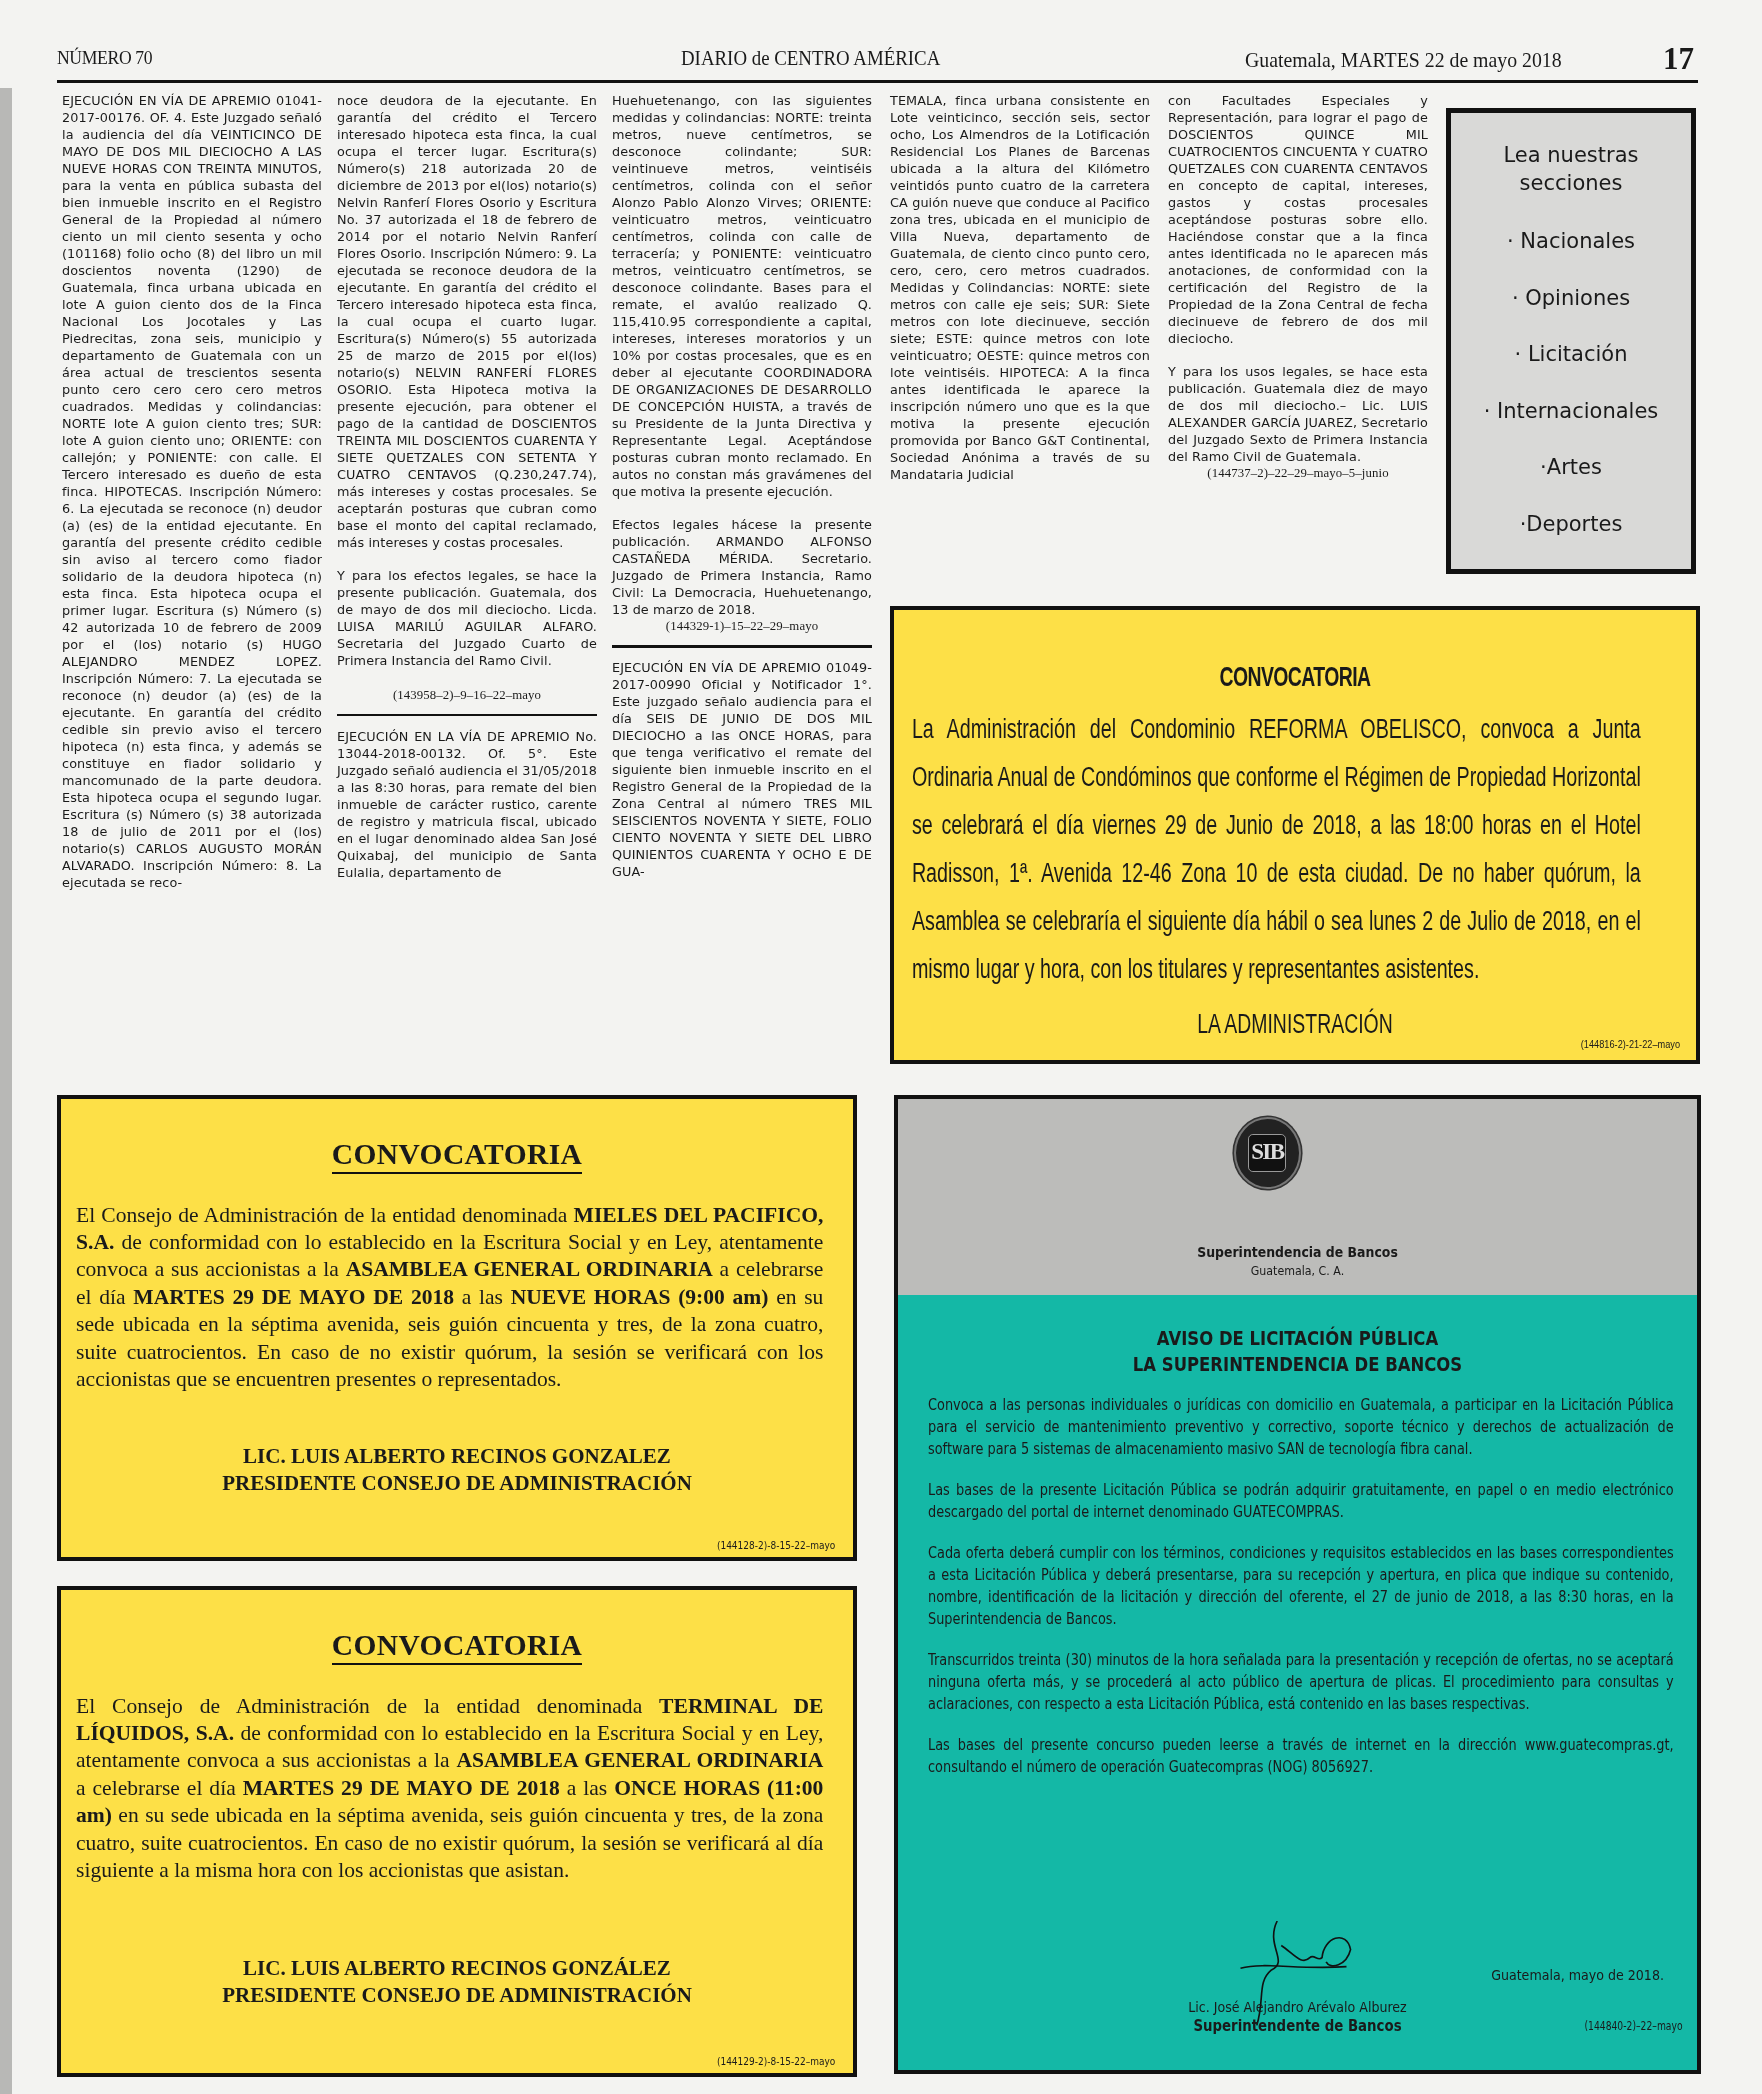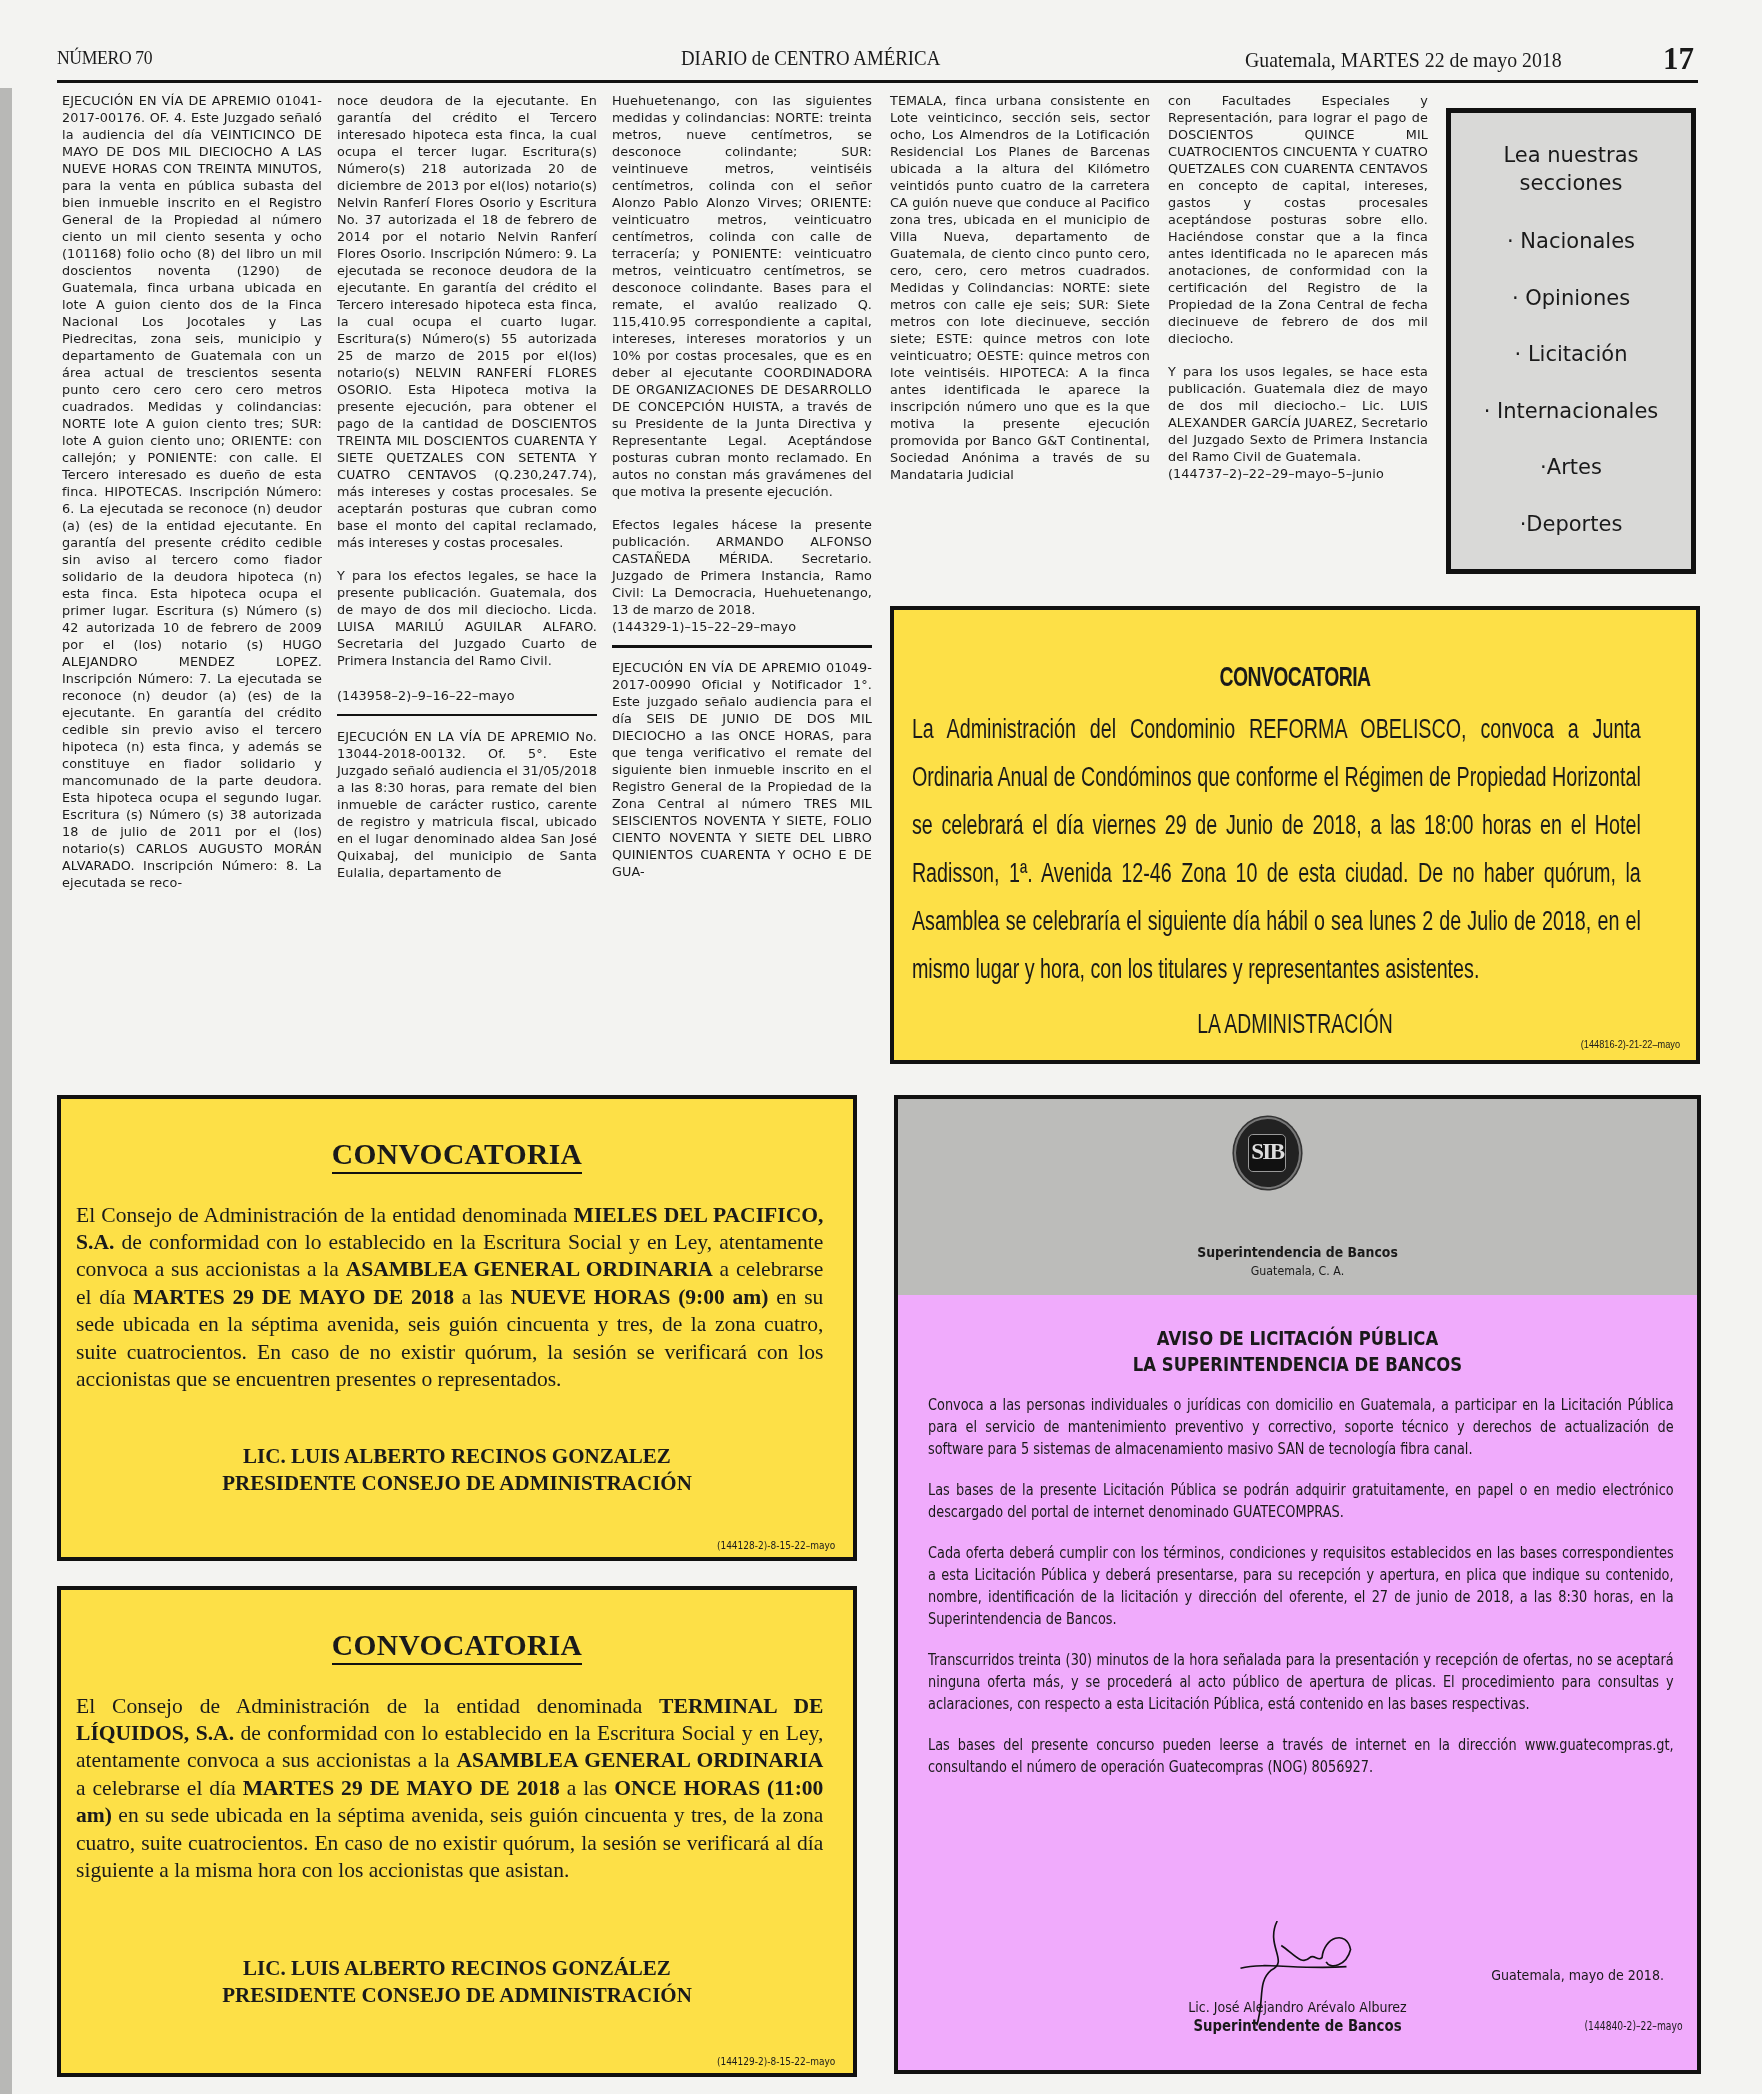--- a/index.html
+++ b/index.html
@@ -27,21 +27,21 @@
   .masthead .rule { position: absolute; left: 0; top: 36px; width: 1641px; height: 2.5px; background: #111; }
 
   
   .col {
     position: absolute; top: 92px; width: 260px;
     font-family: "DejaVu Sans", sans-serif;
     font-size: 12.8px; line-height: 17px;
     text-align: justify; letter-spacing: 0.1px;
   }
   .col p { margin-bottom: 16.4px; }
-  .col .ref { text-align: left; margin-top: -3.3px; margin-bottom: 9.8px; }
+  .col .ref { text-align: center; margin-top: -3.3px; margin-bottom: 9.8px; font-family: Liberation Serif, serif; }
   .col .divider { height: 2.5px; background: #111; margin: 6.5px 0 11.5px 0; }
 
   .c1 { left: 62px; }
   .c2 { left: 337px; }
   .c3 { left: 612px; }
   .c4 { left: 890px; }
   .c5 { left: 1168px; }
 
   
   .sections-box {
@@ -73,21 +73,21 @@
     margin: 29.5px 14.7px 0 14.7px; font-size: 22px; line-height: 27.4px; text-align: justify;
     transform: scaleX(0.98); transform-origin: left;
   }
   .conv-body b { font-weight: bold; }
   .conv-sign { text-align: center; font-weight: bold; font-size: 21px; line-height: 27px; }
   .ad-mieles .conv-sign { margin-top: 51px; }
   .ad-terminal .conv-sign { margin-top: 72px; }
   .conv-ref { position: absolute; right: 18px; bottom: 6.5px; font-family: "DejaVu Sans", sans-serif; font-size: 10.6px; transform: scaleX(0.85); transform-origin: right; }
 
   
-  .ad-sib { left: 894px; top: 1095px; width: 807px; height: 979px; background: #f0abfc; font-family: "DejaVu Sans", sans-serif; }
+  .ad-sib { left: 894px; top: 1095px; width: 807px; height: 979px; background: #14b8a6; font-family: "DejaVu Sans", sans-serif; }
   .sib-header { height: 196px; background: #bcbcba; position: relative; text-align: center; }
   .sib-logo {
     position: absolute; left: 336px; top: 18px; width: 67px; height: 72px; border-radius: 50%;
     background: #222; border: 2.5px solid #777; box-shadow: 0 0 0 1.6px #333;
   }
   .sib-logo .inner {
     position: absolute; left: 12.3px; top: 14.7px; width: 38px; height: 38px; border-radius: 4.9px;
     background: #111; border: 1.6px solid #999; color: #ddd; font-family: "Liberation Serif", serif;
     font-weight: bold; font-size: 23px; line-height: 34px; letter-spacing: -1.6px;
   }

